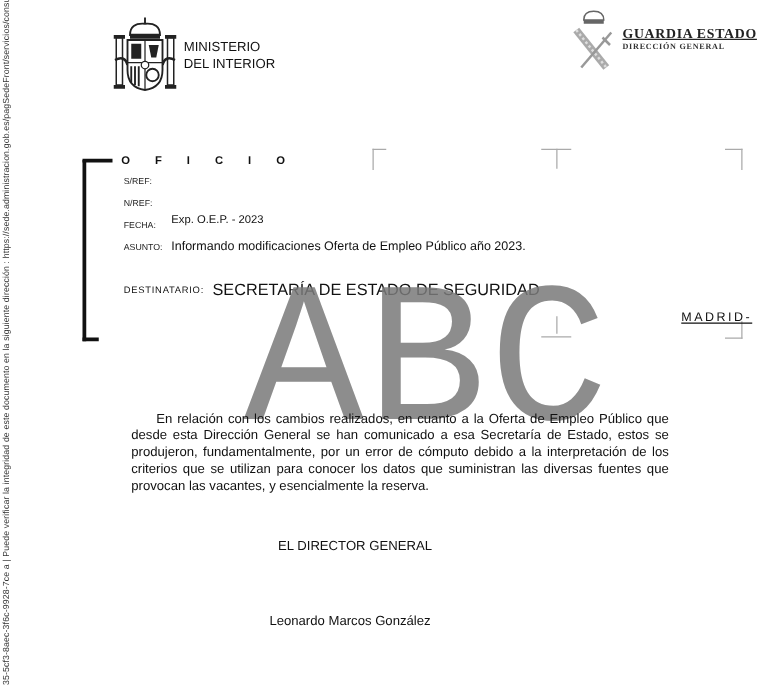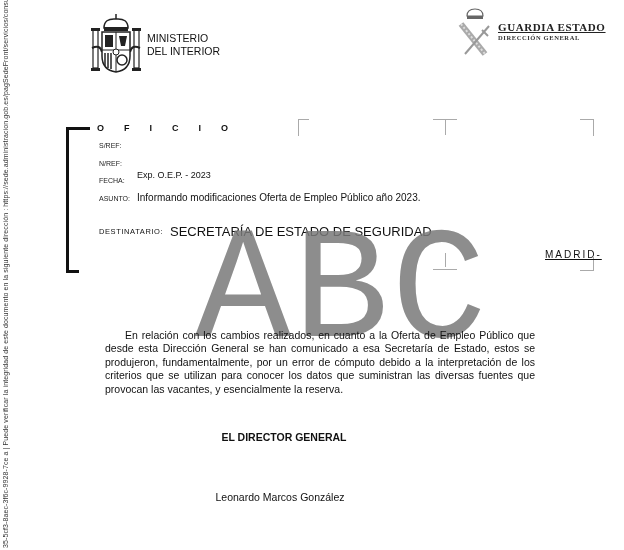--- a/index.html
+++ b/index.html
@@ -17,21 +17,21 @@
   .oficio { left: 97px; top: 123px; font-size: 9px; font-weight: bold; letter-spacing: 20px; }
   .lbl { font-size: 7px; color: #222; }
   .val { font-size: 9px; color: #111; }
   .asunto-val { font-size: 10px; }
   .dest-lbl { left: 99px; top: 227px; font-size: 7.5px; font-weight: normal; letter-spacing: 0.6px; }
   .dest-val { left: 170px; top: 224px; font-size: 13px; }
   .mark { border-color: #aaa; border-style: solid; border-width: 0; }
   .madrid { left: 545px; top: 249px; font-size: 10px; letter-spacing: 2px; text-decoration: underline; }
   .watermark { left: 195px; top: 224px; font-family: Liberation Mono, monospace; font-size: 160px; line-height: 140px; color: #7a7a7a; opacity: 0.85; letter-spacing: 2px; white-space: nowrap; }
   .body-text { left: 105px; top: 329px; width: 430px; font-size: 10.5px; line-height: 13.4px; text-align: justify; text-indent: 20px; color: #111; }
-  .signer-title { left: 0; width: 568px; top: 431px; font-size: 10.5px; text-align: center; font-weight: bold; }
+  .signer-title { left: 0; width: 568px; top: 431px; font-size: 10.5px; text-align: center; }
   .signer-name { left: 0; width: 560px; top: 491px; font-size: 10.5px; text-align: center; }
 </style>
 </head>
 <body>
 
 <div class="side-text">35-5cf3-8aec-3f6c-9928-7ce a | Puede verificar la integridad de este documento en la siguiente dirección : https://sede.administracion.gob.es/pagSedeFront/servicios/consult...</div>
 
 <div class="abs ministry-logo">
   <svg width="52" height="62" viewBox="0 0 52 62">
 

